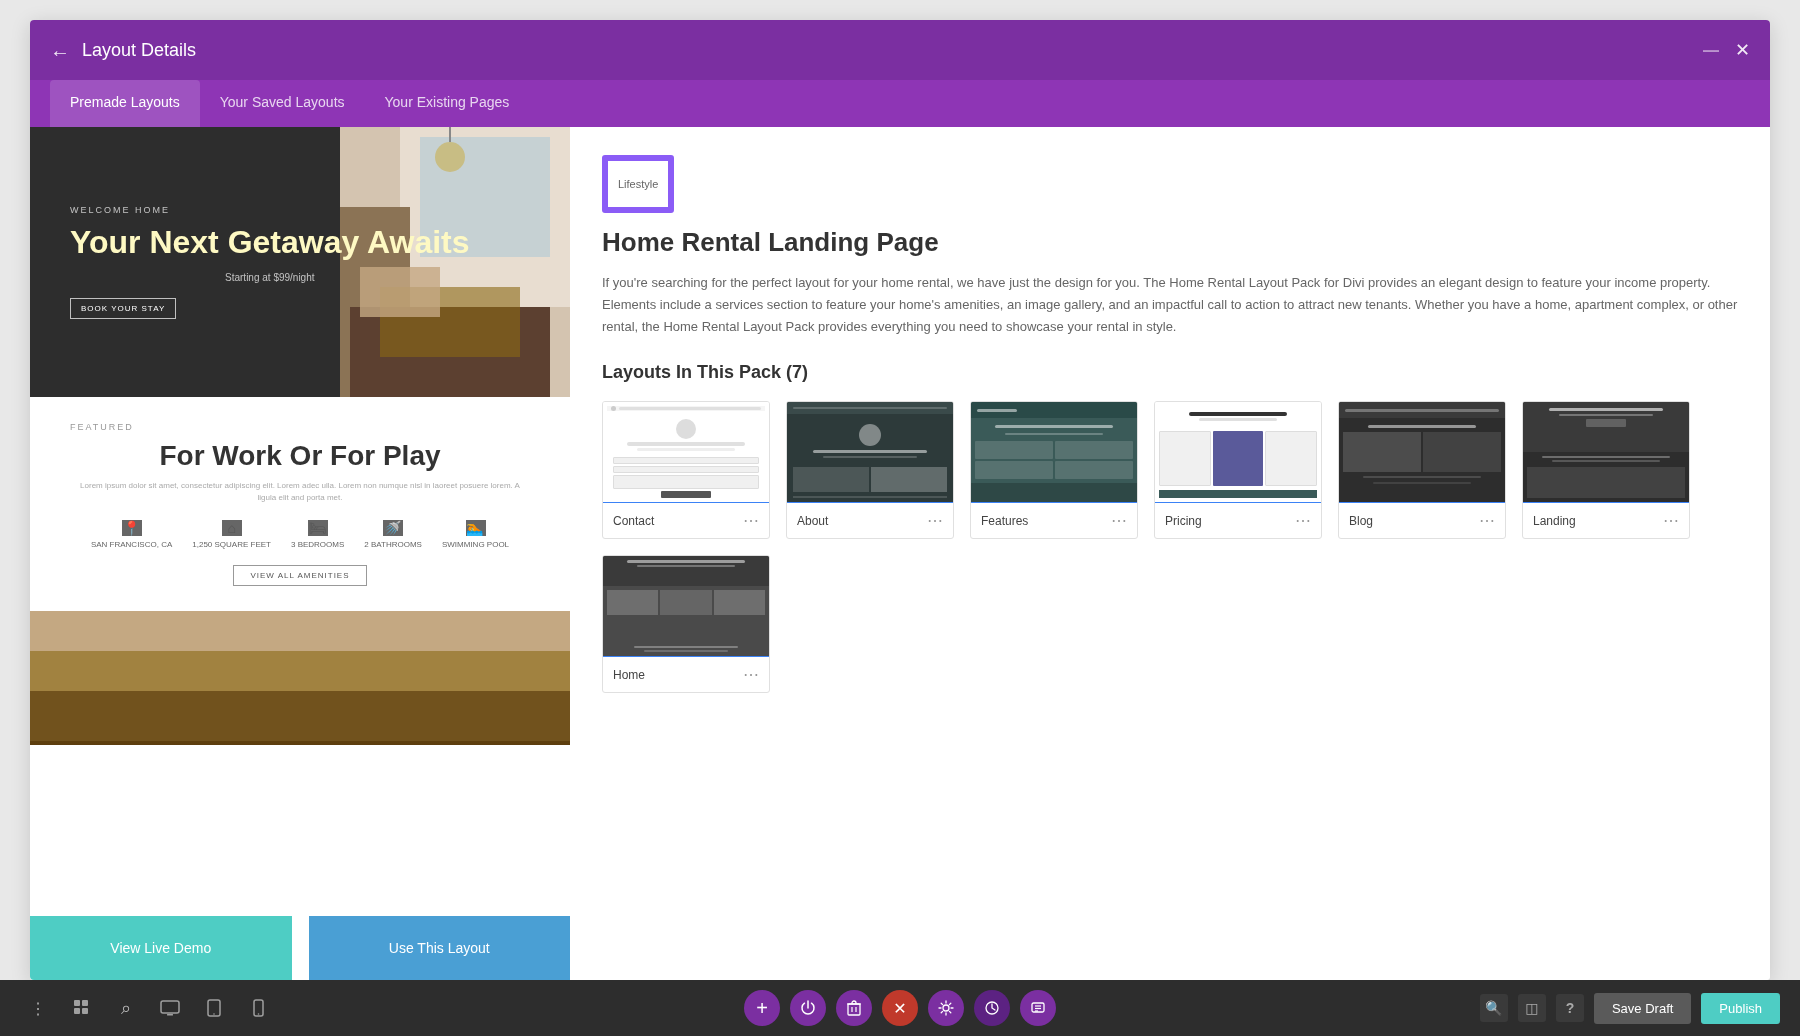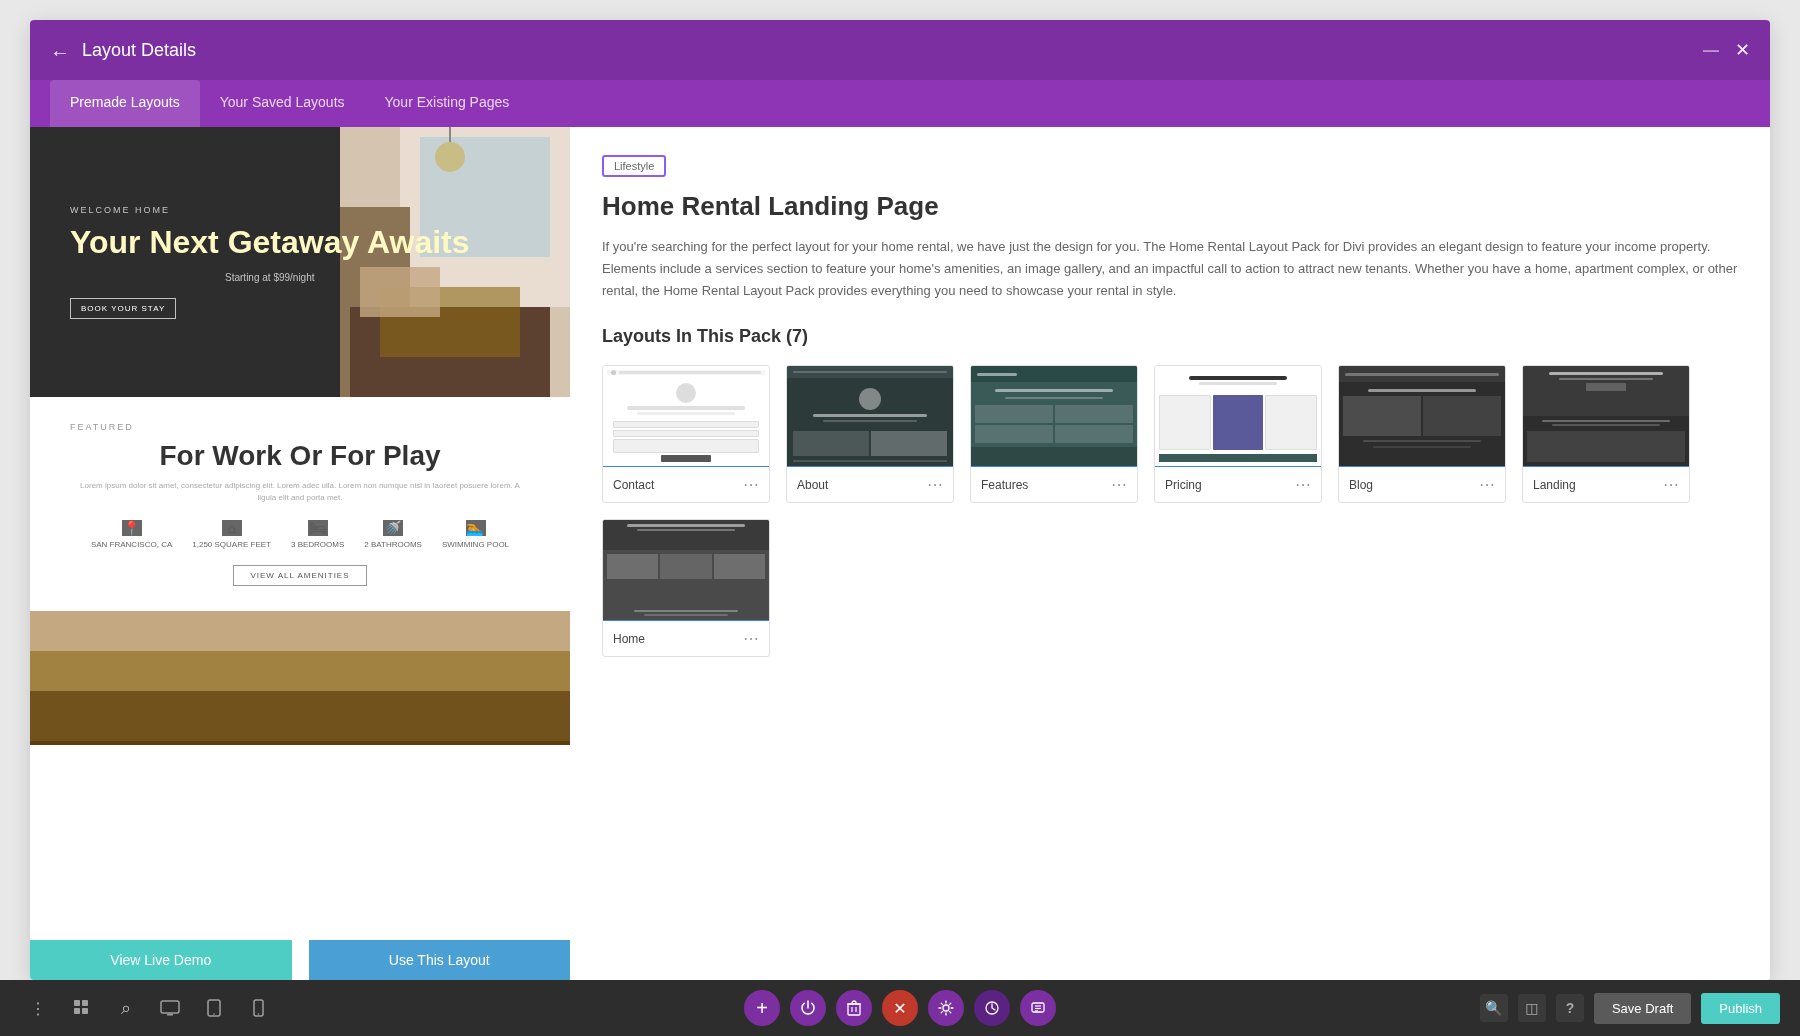--- a/index.html
+++ b/index.html
@@ -239,21 +239,21 @@
       text-align: right;
     }
 
     .preview-bottom {
       min-height: 130px;
       background: linear-gradient(180deg, #c4a882 0%, #8b6914 50%, #5c3d0e 100%);
     }
 
     .preview-actions {
       display: flex;
-      height: 40px;
+      height: 64px;
       gap: 17px;
     }
 
     .btn-live-demo {
       flex: 1;
       background: #4ecdc4;
       color: white;
       border: none;
       font-size: 14px;
       cursor: pointer;
@@ -287,24 +287,24 @@
       background: #f0f0f0;
     }
 
     .details-panel::-webkit-scrollbar-thumb {
       background: #ccc;
       border-radius: 4px;
     }
 
     .tag-badge {
       display: inline-block;
-      border: 2px solid #8b5cf6;
+      border: 6px solid #8b5cf6;
       color: #666;
       font-size: 11px;
-      padding: 3px 10px;
+      padding: 17px 10px;
       border-radius: 3px;
       margin-bottom: 14px;
     }
 
     .details-title {
       font-size: 26px;
       font-weight: 600;
       color: #333;
       margin-bottom: 14px;
     }

